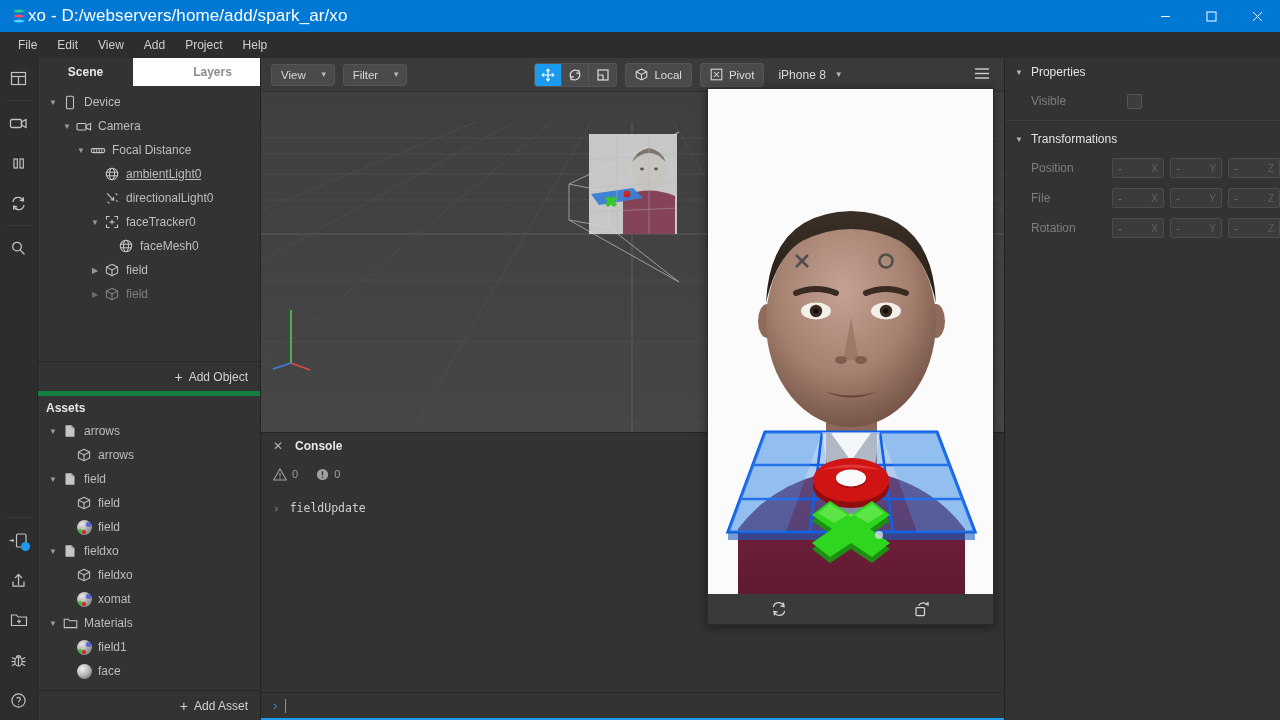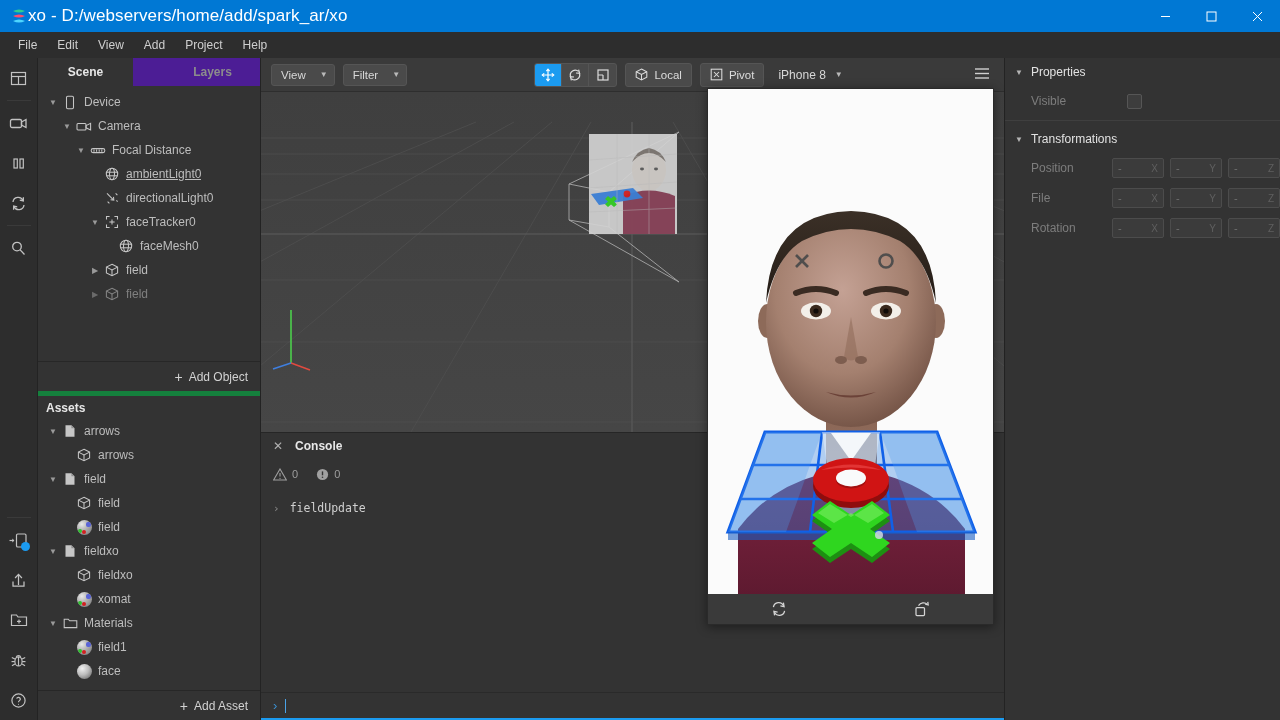--- a/index.html
+++ b/index.html
@@ -52,21 +52,21 @@
     position: absolute; right: 8px; bottom: 9px; width: 9px; height: 9px;
     background: #1b9bf0; border-radius: 50%;
   }
 
   
   .leftpanel {
     position: absolute; top: 58px; left: 38px; width: 223px; height: 662px;
     background: #333333; border-right: 1px solid #232323;
     display: flex; flex-direction: column;
   }
-  .tabs { display: flex; height: 28px; background: #4c1d95; gap: 32px; }
+  .tabs { display: flex; height: 28px; background: #ffffff; gap: 32px; }
   .tab {
     display: flex; align-items: center; justify-content: center;
     width: 106px; height: 28px; font-size: 12px; color: #8c8c8c; font-weight: bold;
   }
   .tab.active { background: #333333; color: #e6e6e6; }
   .tree {
     flex: 1; overflow: hidden; position: relative; padding-top: 4px;
     background: #333333;
   }
   .row {

